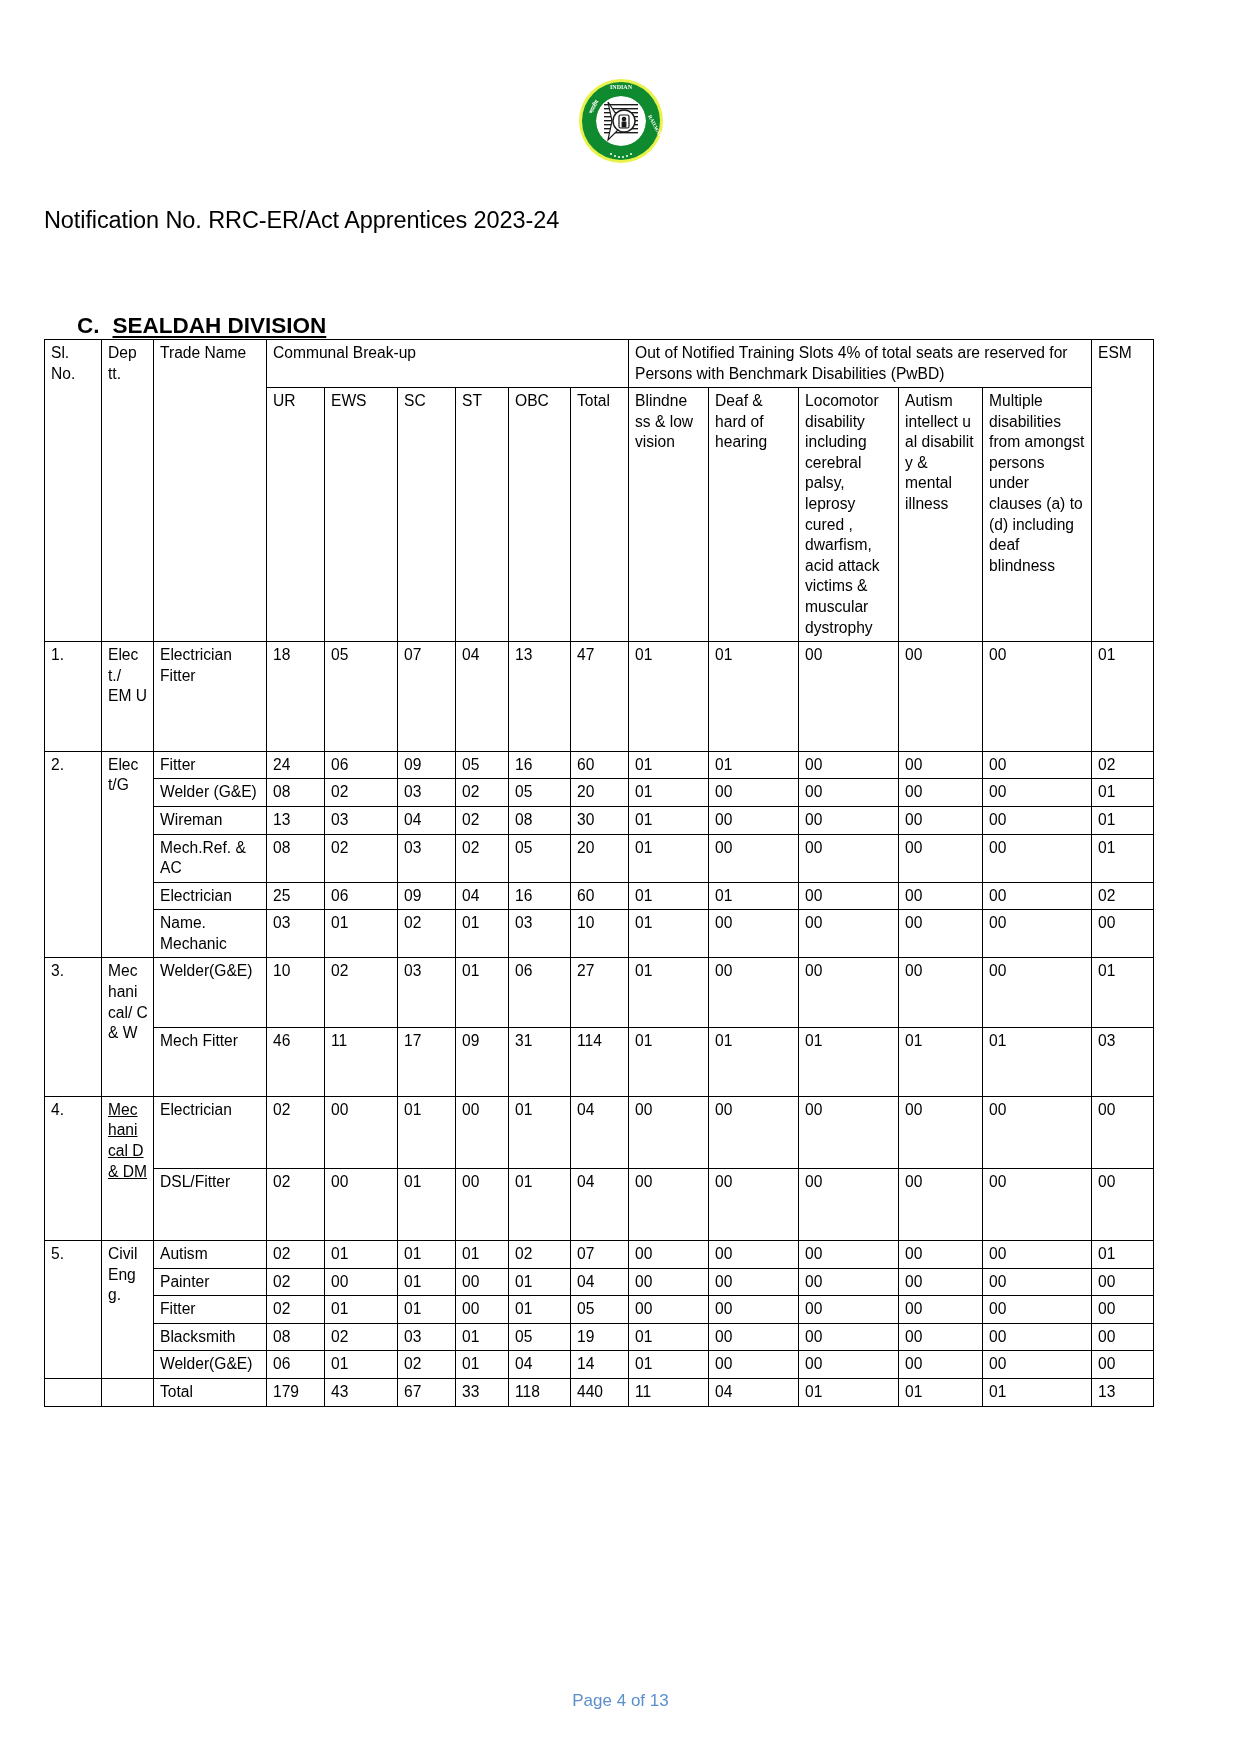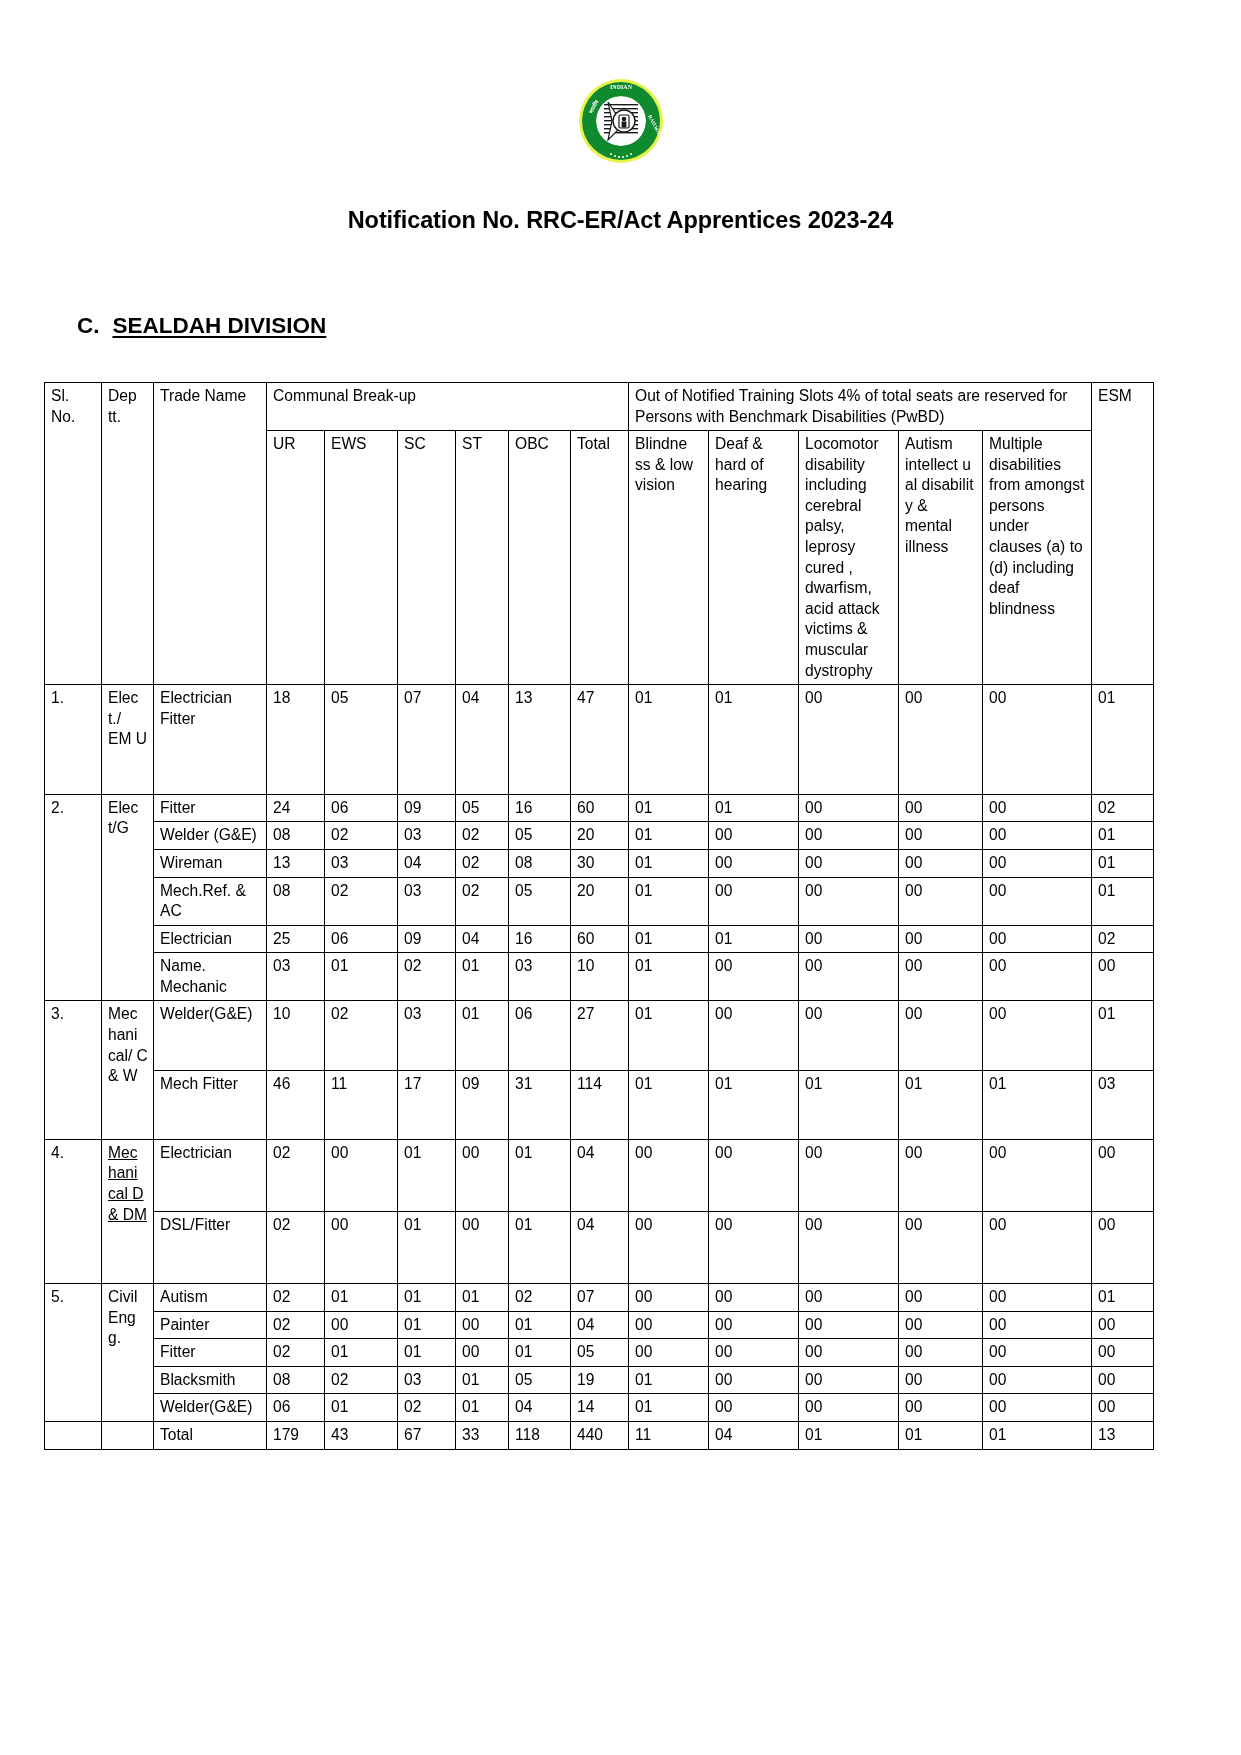--- a/index.html
+++ b/index.html
@@ -32,26 +32,24 @@
   }
   .logo {
     width: 86px;
     height: 86px;
     position: relative;
   }
   .logo svg { display: block; }
 
   
   .doc-title {
-    text-align: center;
     font-size: 23.5px;
     margin-top: 43px;
     letter-spacing: -0.1px;
     white-space: nowrap;
-    font-weight: bold;
   }
 
   
   .section-heading {
     margin-top: 79px;
     margin-left: 33px;
     font-size: 22.5px;
     font-weight: bold;
     display: flex;
     align-items: baseline;
@@ -59,21 +57,20 @@
   }
   .section-heading .letter { font-weight: bold; }
   .section-heading .uline {
     text-decoration: underline;
     text-underline-offset: 3px;
     text-align: center;
   }
 
   
   table.grid {
-    margin-top: 43px;
     border-collapse: collapse;
     table-layout: fixed;
     width: 1024px;
     font-size: 15.6px;
     line-height: 1.32;
   }
   table.grid td, table.grid th {
     border: 1.3px solid #000;
     padding: 3px 5px 3px 6px;
     vertical-align: top;
@@ -479,14 +476,15 @@
           <td class="c-num bold">11</td>
           <td class="c-num bold">04</td>
           <td class="c-num bold">01</td>
           <td class="c-num bold">01</td>
           <td class="c-num bold">01</td>
           <td class="c-num bold">13</td>
         </tr>
       </tbody>
   </table>
 
+  <div class="footer" style="color: rgb(91, 143, 204);">Page 4 of 13</div>
 
 </div>
 
 </body></html>

